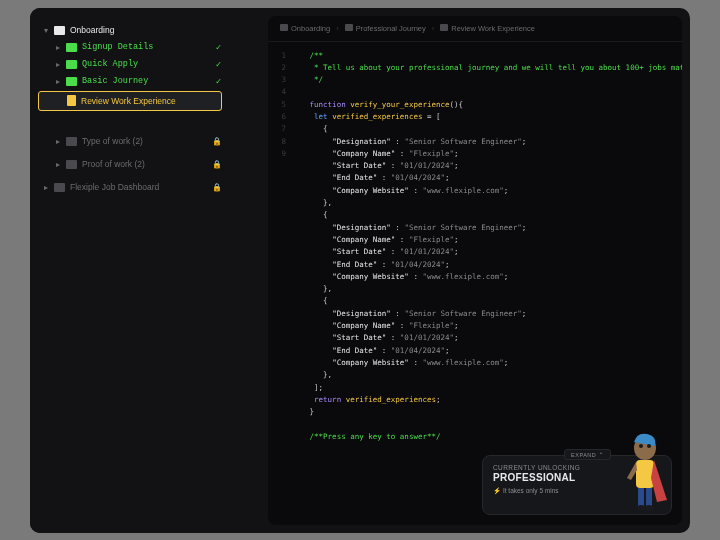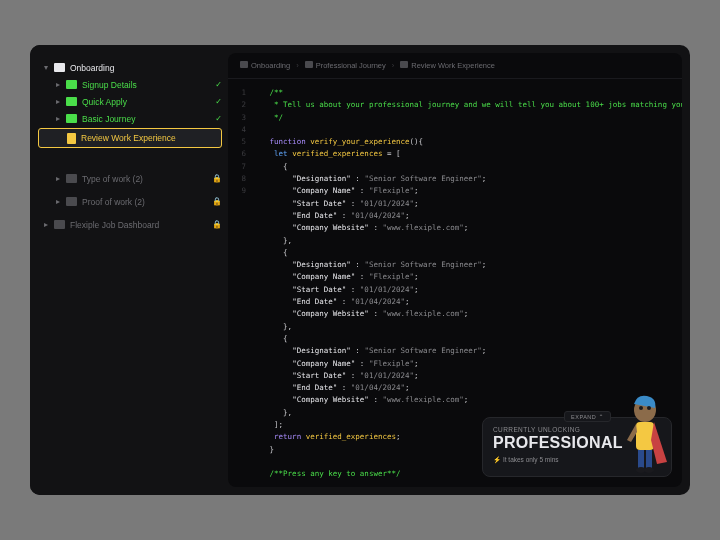--- a/index.html
+++ b/index.html
@@ -8,26 +8,27 @@
   display: flex;
   justify-content: center;
   align-items: center;
   width: 720px;
   height: 540px;
   font-family: -apple-system, BlinkMacSystemFont, 'Segoe UI', sans-serif;
   overflow: hidden;
 }
 .app-window {
   width: 660px;
-  height: 450px;
+  height: 525px;
   background: #121214;
   border-radius: 10px;
   display: flex;
   overflow: hidden;
   position: relative;
+  gap: 40px;
 }
 .sidebar {
   width: 198px;
   background: #121214;
   padding: 14px 0 14px 8px;
   font-size: 8.5px;
   color: #8b8b8f;
 }
 .tree-item {
   display: flex;
@@ -57,21 +58,21 @@
 .folder-gray { background: #4a4a4e; border-radius: 1px; }
 .file-icon {
   width: 9px;
   height: 11px;
   margin-right: 5px;
   display: inline-block;
   background: #3a3a3e;
   border-radius: 1px;
 }
 .file-icon.yellow { background: #f4c842; }
-.label-green { color: #4ade4a; }
+.label-green { color: #4ade4a; font-family: Liberation Mono, monospace; }
 .label-yellow { color: #f4c842; }
 .label-white { color: #e8e8ec; }
 .label-gray { color: #6b6b70; }
 .check-icon {
   margin-left: auto;
   color: #4ade4a;
   font-size: 8px;
 }
 .lock-icon {
   margin-left: auto;
@@ -164,21 +165,21 @@
   background: #16171b;
   border: 1px solid #26272b;
   border-radius: 3px;
   padding: 1px 6px;
   font-size: 5.5px;
   letter-spacing: 0.5px;
   color: #8b8b8f;
 }
 .expand::after { content: " ⌃"; font-size: 6px; }
 .card-sub { font-size: 6.5px; color: #8b8b8f; letter-spacing: 0.4px; }
-.card-title { font-size: 16px; font-weight: 700; color: #e8e8ec; letter-spacing: 0.3px; margin-top: 1px; }
+.card-title { font-size: 10px; font-weight: 700; color: #e8e8ec; letter-spacing: 0.3px; margin-top: 1px; }
 .card-time { font-size: 6.5px; color: #8b8b8f; margin-top: 4px; }
 .card-time::before { content: "⚡ "; color: #f4c842; font-size: 6.5px; }
 .mascot {
   position: absolute;
   right: -4px;
   top: -26px;
   width: 60px;
   height: 86px;
 }
 </style>

